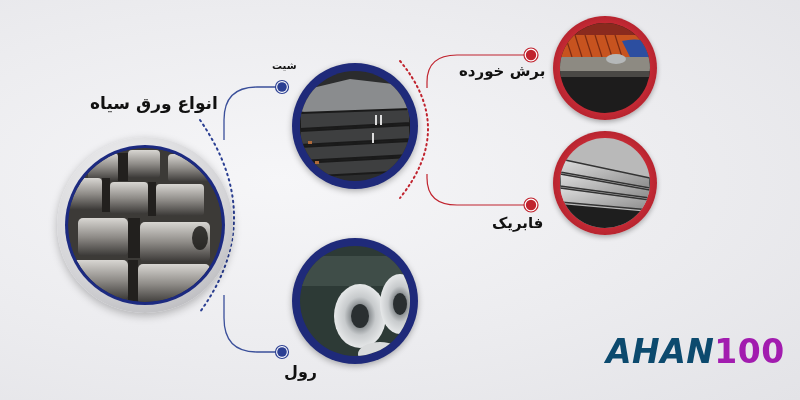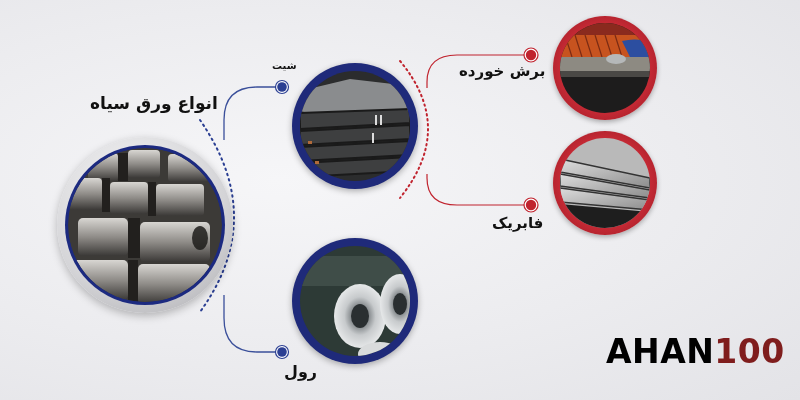--- a/index.html
+++ b/index.html
@@ -187,14 +187,14 @@
         <polygon points="5,22 90,40 90,50 0,34"></polygon>
           <polygon points="0,36 90,52 90,60 0,48"></polygon>
         <polygon points="0,50 90,62 90,72 0,64"></polygon>
       </g>
       <polygon points="0,66 90,74 90,90 0,90" fill="#1e1e1e"></polygon>
     </g>
   </svg>
 </div>
 
 <div class="logo">
-  <span style="color:#000000;">AHAN</span><span style="color:#7f1d1d;">100</span>
+  <span style="color:#0c4a6e;font-style:italic;">AHAN</span><span style="color:#a21caf;">100</span>
 </div>
 
 </body></html>

